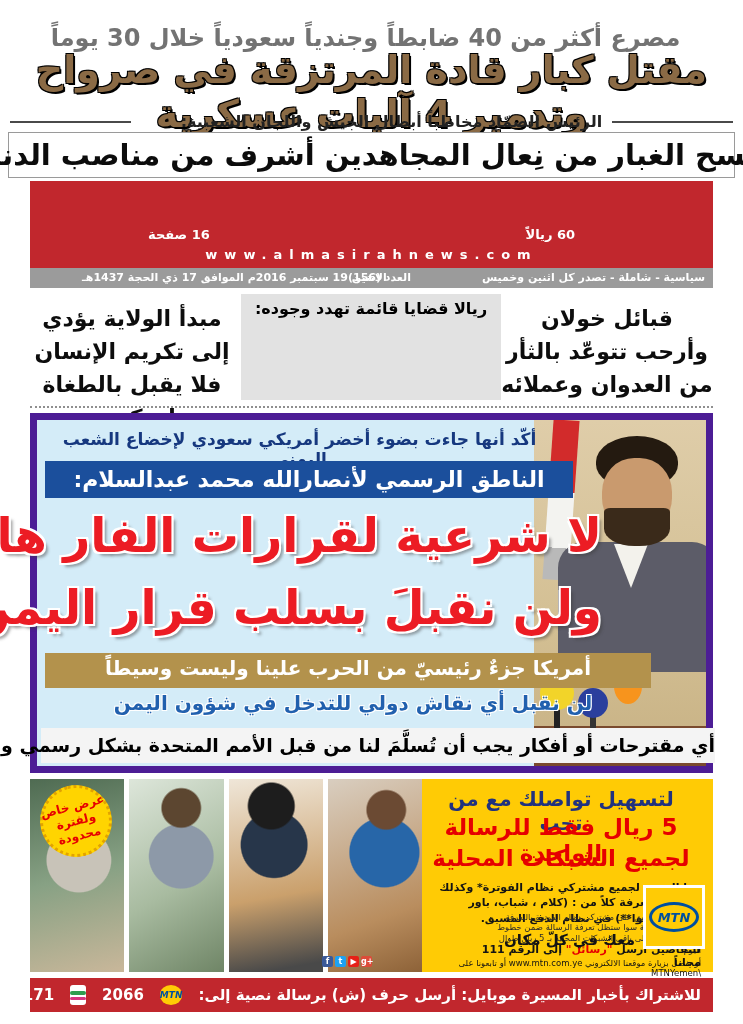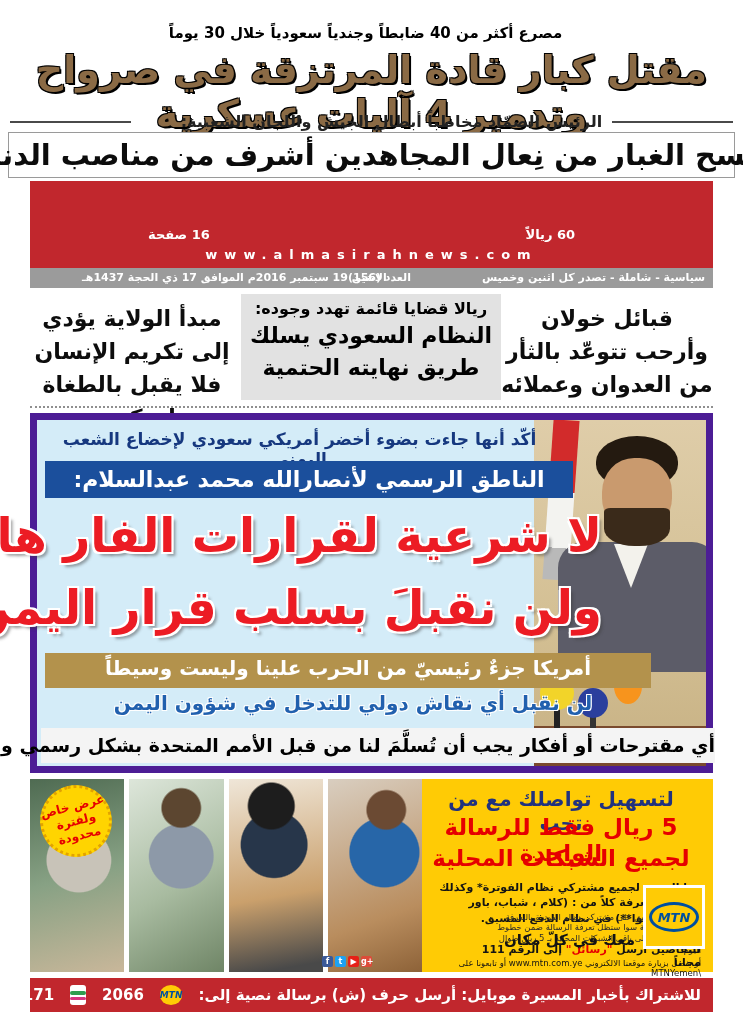--- a/index.html
+++ b/index.html
@@ -6,21 +6,21 @@
   html,body { background:#e9e9e9; }
   body { font-family:"DejaVu Sans", sans-serif; }
   #page {
     position:relative; width:743px; height:1024px; margin:0 auto;
     background:#ffffff; overflow:hidden; direction:rtl;
   }
   .abs { position:absolute; }
 
   
   .top-kicker { top:24px; left:0; right:12px; text-align:center;
-    font-size:15px; font-weight:bold; color:#000000; }
+    font-size:24px; font-weight:bold; color:#737373; }
   .top-headline { top:48px; left:0; right:0; text-align:center;
     font-size:38px; font-weight:bold; color:#8a6a45; letter-spacing:-1px;
     text-shadow:-1px -1px 0 #000, 1px -1px 0 #000, -1px 1px 0 #000,
                  1px 1px 0 #000, 2px 2px 0 #000; }
   .divider-row { top:112px; left:10px; right:10px; display:flex;
     align-items:center; gap:10px; }
   .divider-row .rule { flex:1; border-top:2px solid #4a4a4a; height:0; }
   .divider-row .txt { font-size:16px; font-weight:bold; color:#222; white-space:nowrap;margin-left:40px; }
   .sub-box { top:132px; left:8px; width:727px; height:46px;
     border:1px solid #9a9a9a; background:#fff; display:flex;
@@ -200,21 +200,20 @@
   <div class="abs metastrip">
     <span class="m-right">سياسية - شاملة - تصدر كل اثنين وخميس</span>
     <span class="m-issue">العدد (156)</span>
     <span class="m-date">الاثنين 19 سبتمبر 2016م الموافق 17 ذي الحجة 1437هـ</span>
   </div>
 
   <div class="abs teasers">
     <div class="tz t-right">قبائل خولان وأرحب تتوعّد بالثأر من العدوان وعملائه</div>
     <div class="t-mid">
       <div class="t-mid-kicker">ريالا قضايا قائمة تهدد وجوده:</div>
-      <div class="t-mid-head">النظام السعودي يسلك طريق نهايته الحتمية</div>
     </div>
     <div class="tz t-left">مبدأ الولاية يؤدي إلى تكريم الإنسان فلا يقبل بالطغاة ليحكموه</div>
   </div>
 
   <div class="abs article">
     <div class="photo">
       <div class="ph-flag"></div>
       <div class="ph-suit"></div>
       <div class="ph-shirt"></div>
       <div class="ph-hair"></div>

